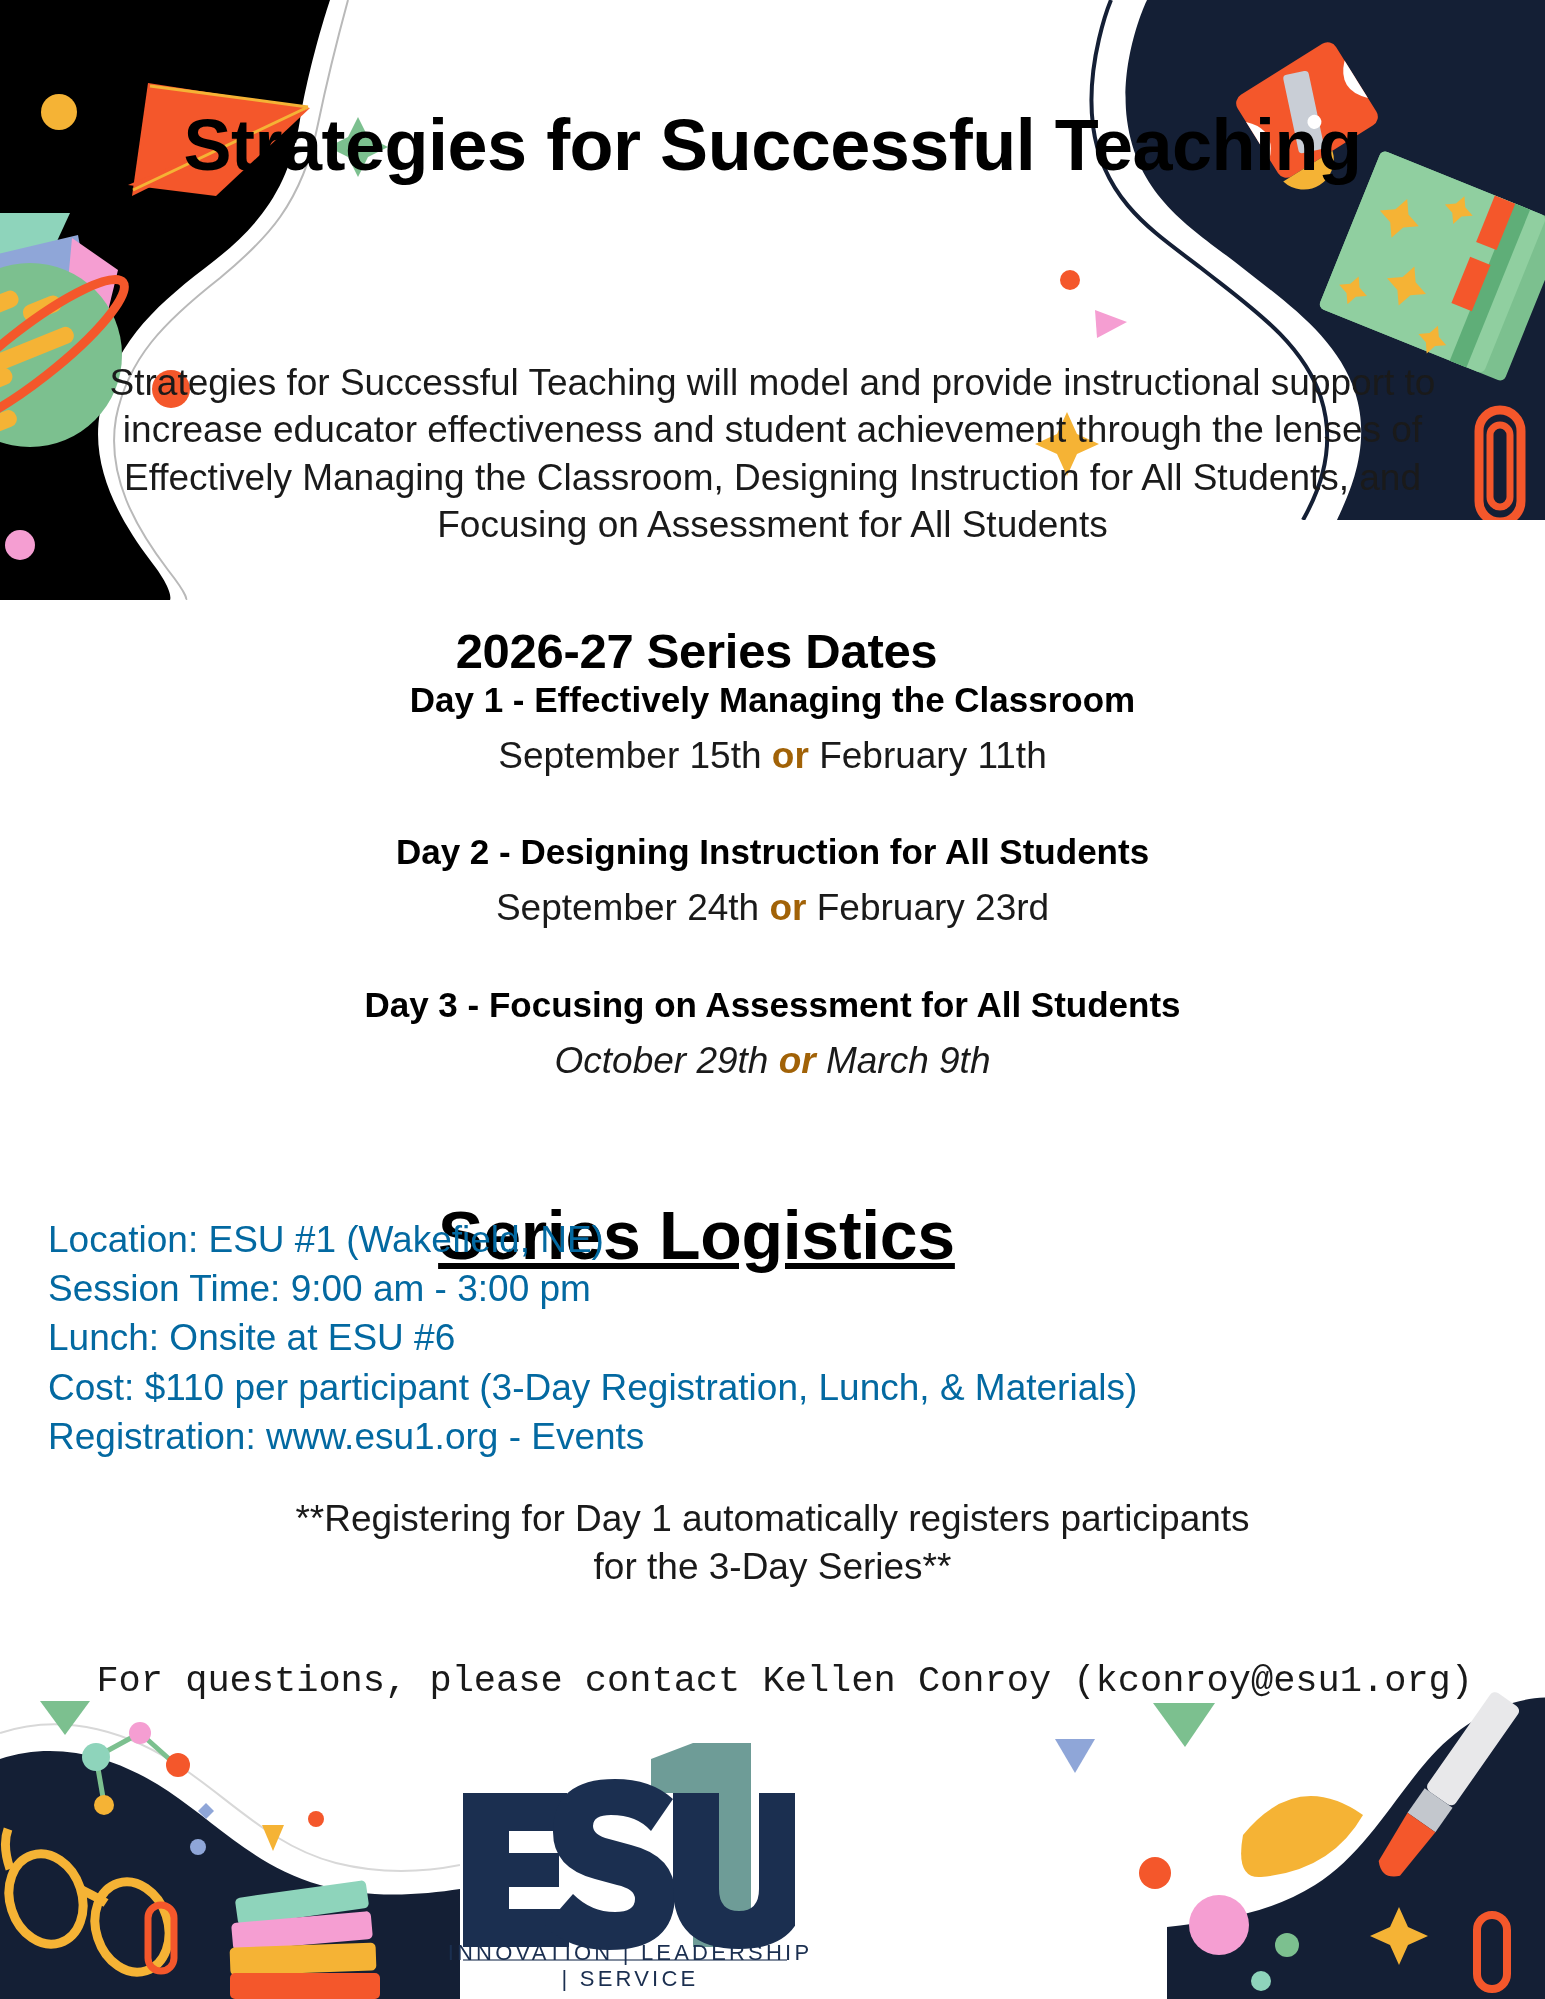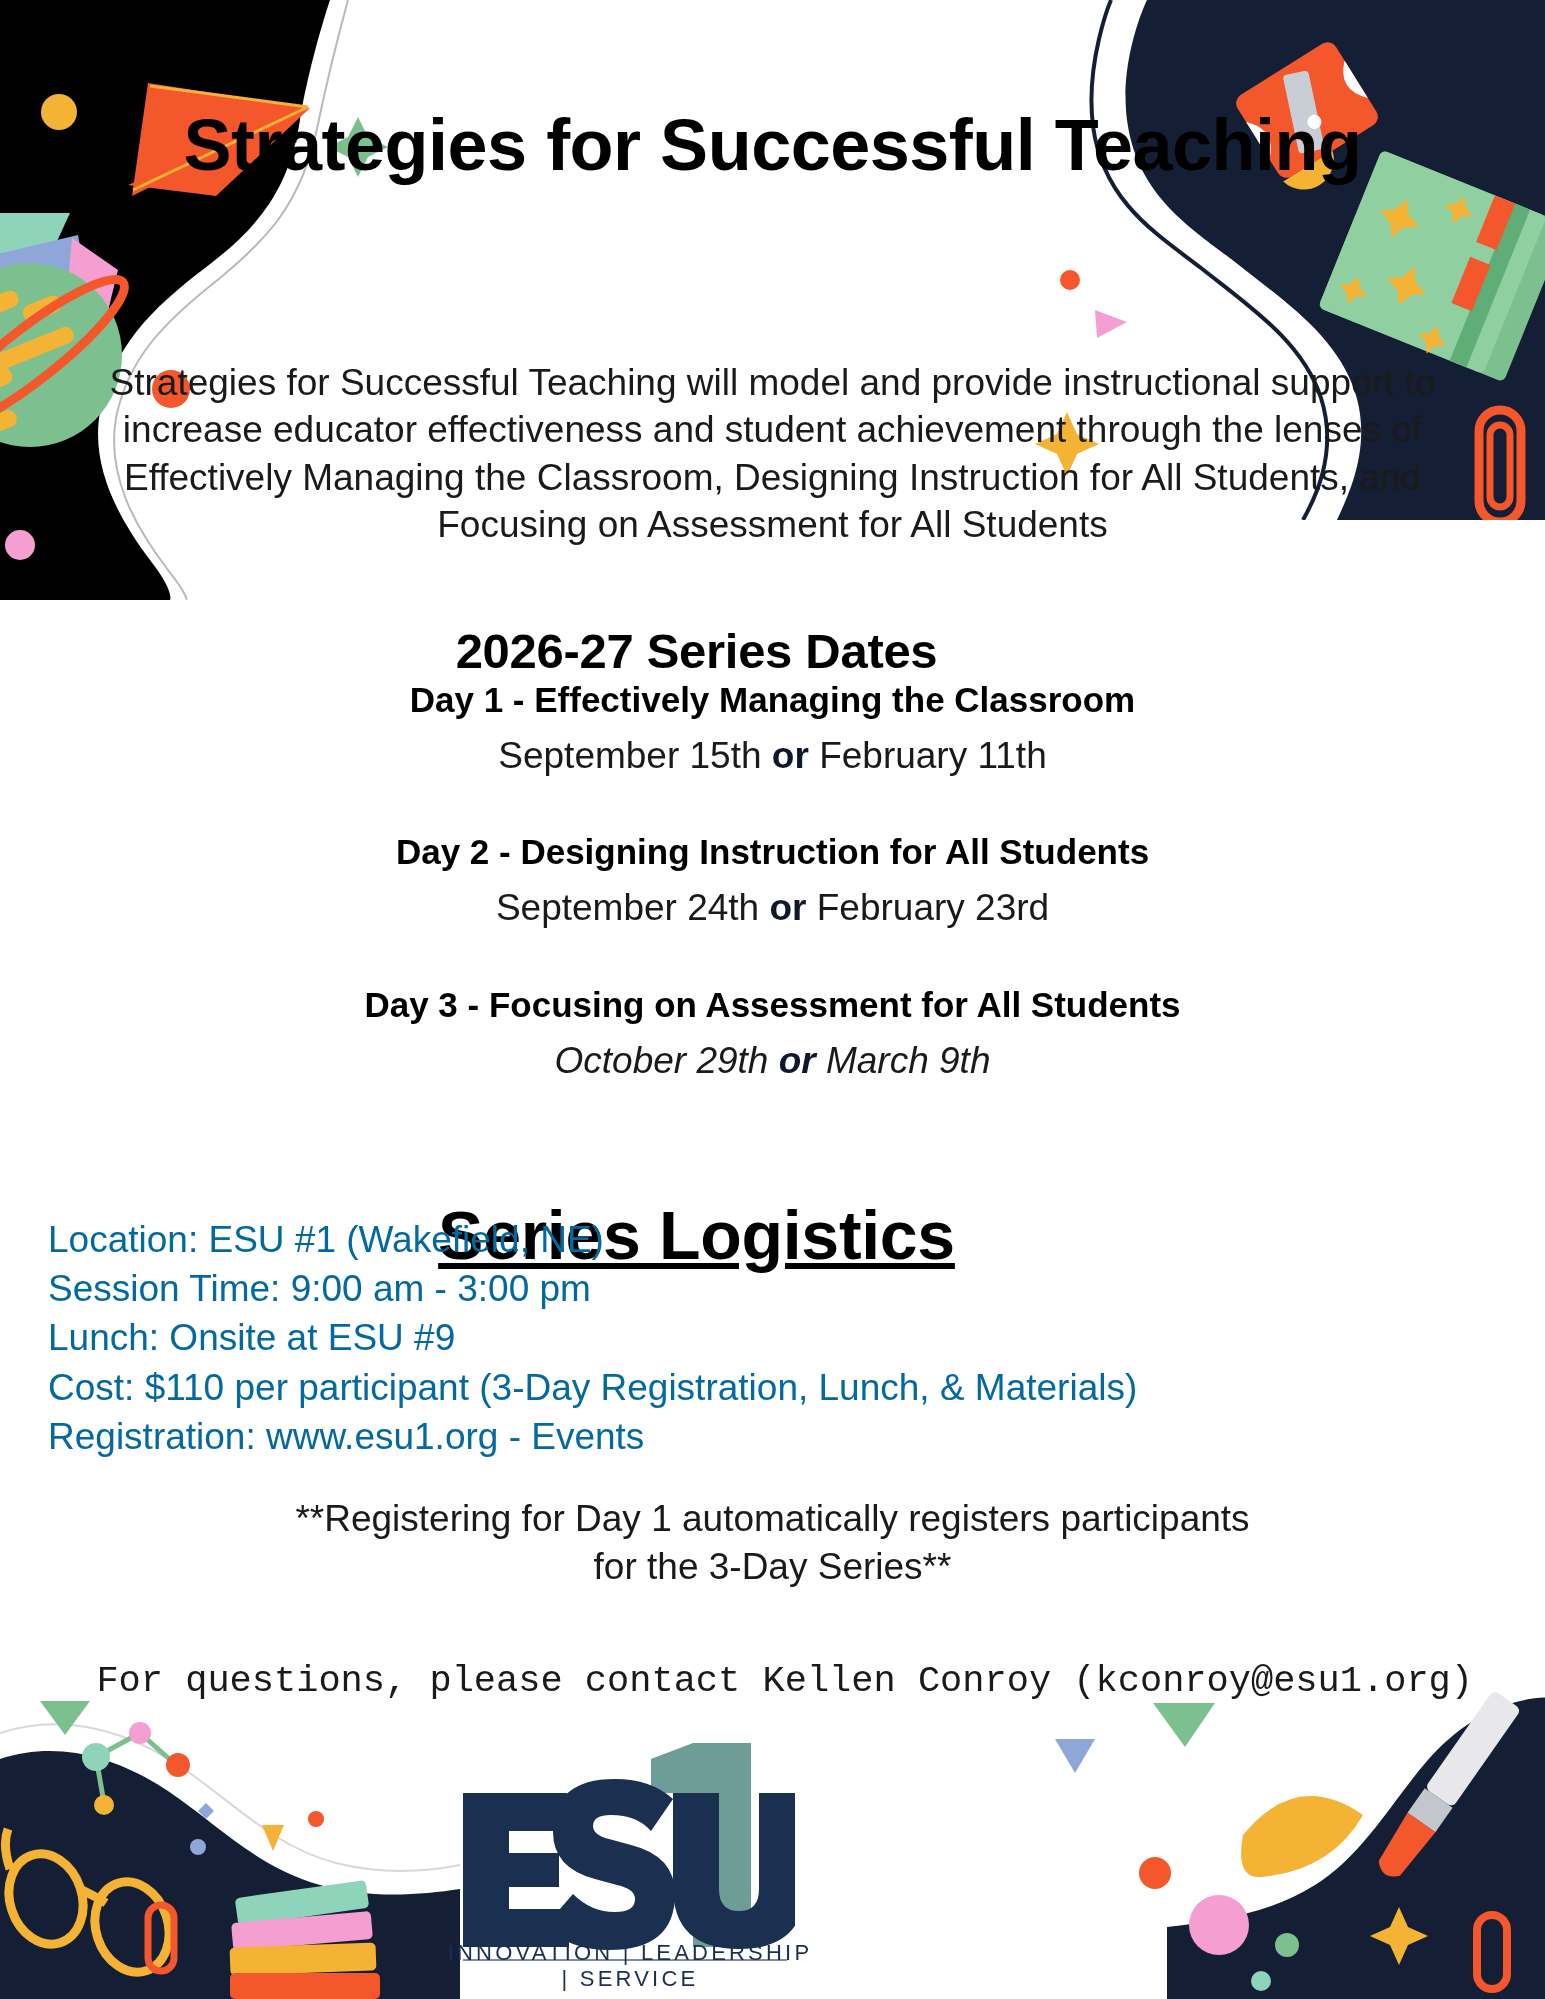--- a/index.html
+++ b/index.html
@@ -83,21 +83,21 @@
     color: #000000;
   }
   .day-dates {
     position: absolute;
     width: 1545px;
     text-align: center;
     font-size: 37px;
     font-weight: 400;
     color: #1a1a1a;
   }
-  .or { color: #0f172a; font-weight: 700; }
+  .or { color: #a16207; font-weight: 700; }
 
   #d1t { top: 680px; }
   #d1d { top: 735px; }
   #d2t { top: 832px; }
   #d2d { top: 887px; }
   #d3t { top: 985px; }
   #d3d { top: 1040px; font-style: italic; }
 
   .logistics-lines {
     position: absolute;
@@ -355,21 +355,21 @@
       <span>October 29th</span>
       <span class="or">or</span>
       <span>March 9th</span>
     </div>
 
     <h2 class="section-heading" id="h-logistics">Series Logistics</h2>
 
     <div class="logistics-lines">
       <div>Location: ESU #1 (Wakefield, NE)</div>
       <div>Session Time: 9:00 am - 3:00 pm</div>
-      <div>Lunch: Onsite at ESU #9</div>
+      <div>Lunch: Onsite at ESU #6</div>
       <div>Cost: $110 per participant (3-Day Registration, Lunch, &amp; Materials)</div>
       <div>Registration: www.esu1.org - Events</div>
     </div>
 
     <div class="note">
       <div>**Registering for Day 1 automatically registers participants</div>
       <div>for the 3-Day Series**</div>
     </div>
 
     <div class="contact">For questions, please contact Kellen Conroy (kconroy@esu1.org)</div>

